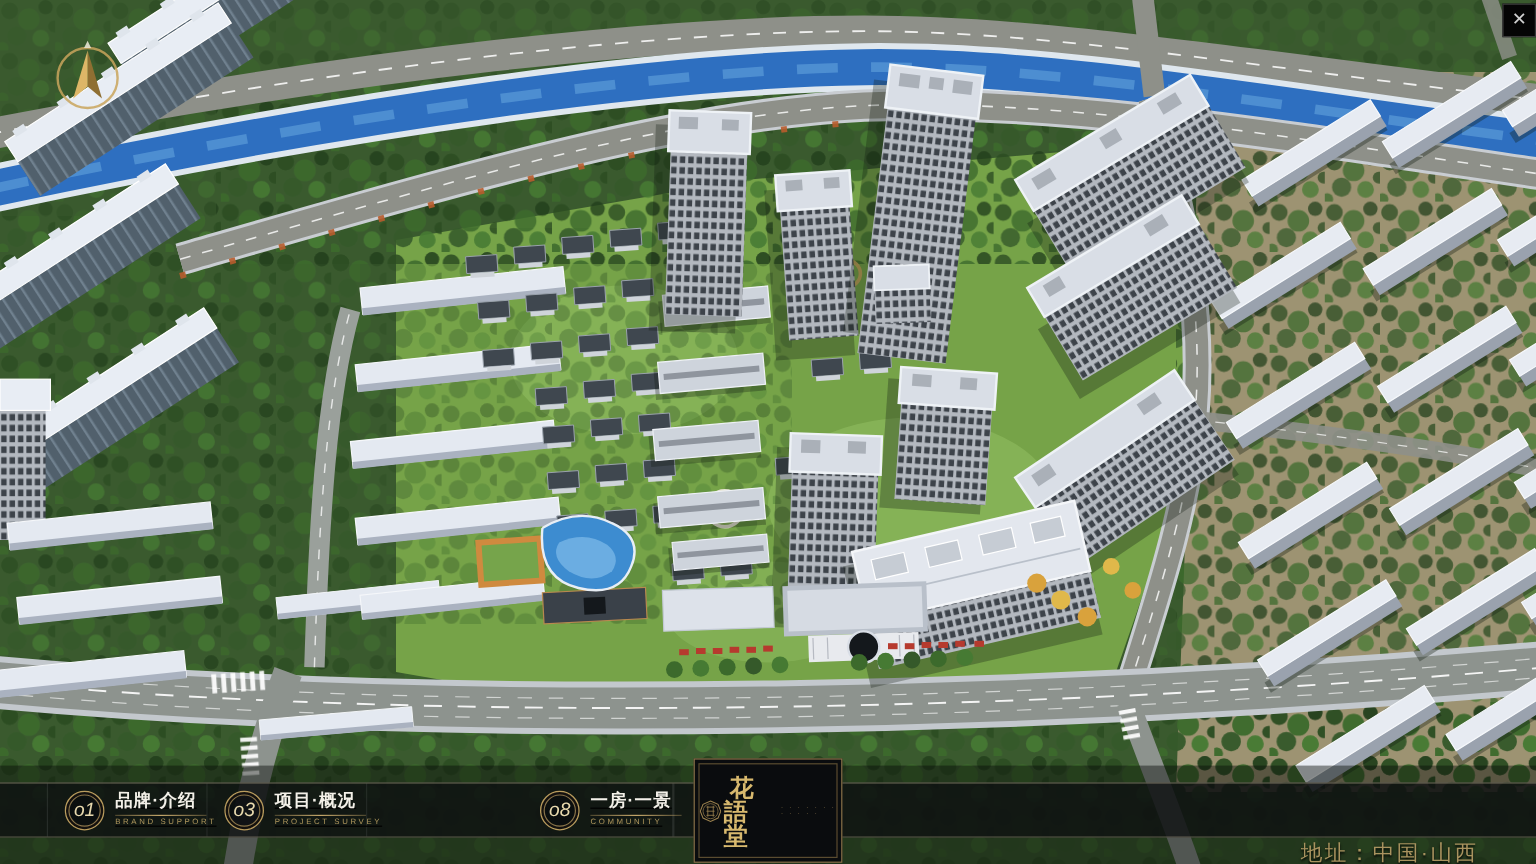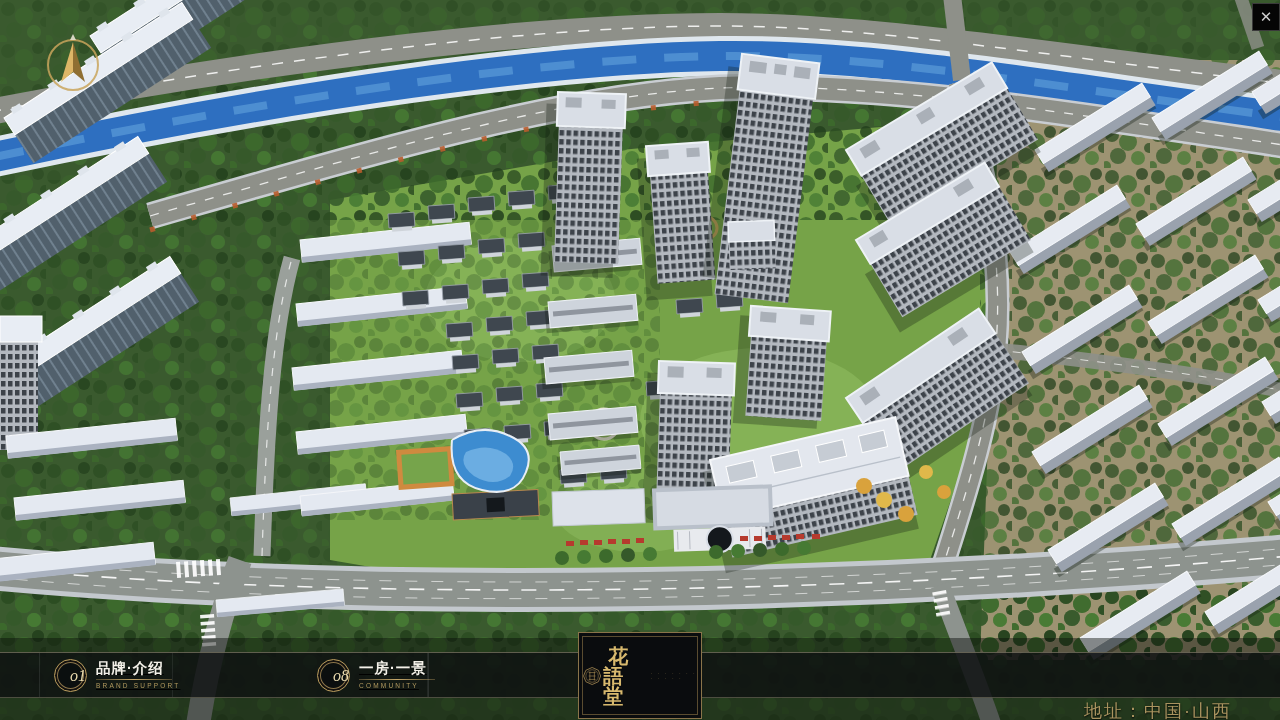--- a/index.html
+++ b/index.html
@@ -19,22 +19,22 @@
        background:rgba(14,16,18,0.78);
        border-top:1px solid rgba(190,180,150,0.45);
        border-bottom:1px solid rgba(190,180,150,0.35);
        display:flex;align-items:center;}
   .nav-pad{width:40px;height:100%;border-right:1px solid rgba(200,200,200,0.12);}
   .nav-item{width:133px;height:100%;display:flex;align-items:center;gap:9px;
        padding-left:14px;cursor:pointer;border-right:1px solid rgba(200,200,200,0.10);}
   .nav-right .nav-item{width:121px;padding-left:10px;}
   .badge{flex:0 0 auto;width:33px;height:33px;border-radius:50%;
        border:1px solid #bb9d5e;box-shadow:inset 0 0 0 2px rgba(5,6,8,.9), inset 0 0 0 3px #8a744a;
-       background:rgba(8,10,12,.55);color:#e8d9ae;text-align:right;line-height:31px;
-       font-family:Liberation Serif, serif;font-style:italic;font-size:16px;}
+       background:rgba(8,10,12,.55);color:#e8d9ae;text-align:center;line-height:31px;
+       font-family:Liberation Sans, sans-serif;font-style:italic;font-size:16px;}
   .nav-texts{display:flex;flex-direction:column;line-height:1;min-width:76px;text-decoration:underline;}
   .zh{color:#f3f0e8;font-size:14.5px;font-weight:bold;letter-spacing:1px;white-space:nowrap;}
   .rule{height:1px;background:linear-gradient(90deg,#9c845170,#c4a66a,#9c845170);margin:3px 0 3px 0;}
   .en{color:#b39a5f;font-size:6.5px;letter-spacing:2.2px;white-space:nowrap;}
   .nav-gap{width:134px;height:100%;}
   .nav-tail{flex:1;height:100%;border-left:1px solid rgba(200,200,200,0.14);}
 
   
   .logo-box{position:absolute;left:578px;top:632px;width:124px;height:87px;
      background:#0a0c0e;border:1px solid #8a744a;padding:3px;cursor:pointer;z-index:5;}
@@ -391,20 +391,28 @@
     <div class="nav-pad"></div>
 
     <div class="nav-item">
       <span class="badge">o1</span>
       <span class="nav-texts">
           <span class="zh">品牌·介绍</span>
           <span class="rule"></span>
           <span class="en">BRAND SUPPORT</span>
         </span>
     </div>
+    <div class="nav-item">
+      <span class="badge">o3</span>
+      <span class="nav-texts">
+          <span class="zh">项目·概况</span>
+          <span class="rule"></span>
+          <span class="en">PROJECT SURVEY</span>
+        </span>
+    </div>
 
     <div class="nav-gap"></div>
 
     <div style="display:flex;height:100%" class="nav-right">
       <div class="nav-item">
         <span class="badge">o8</span>
         <span class="nav-texts">
             <span class="zh">一房·一景</span>
             <span class="rule"></span>
             <span class="en">COMMUNITY</span>

